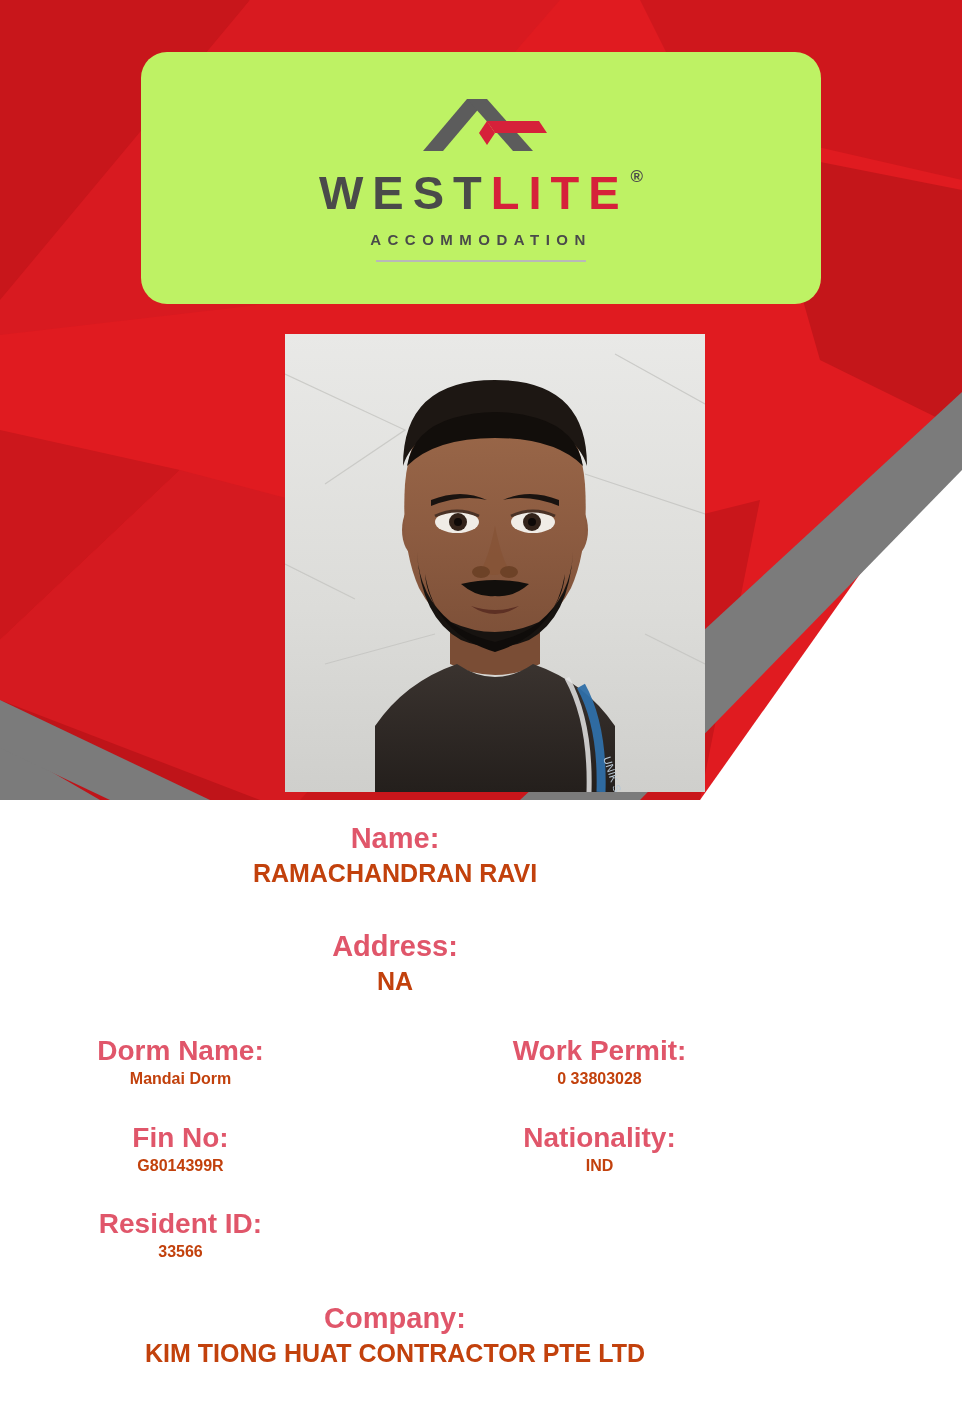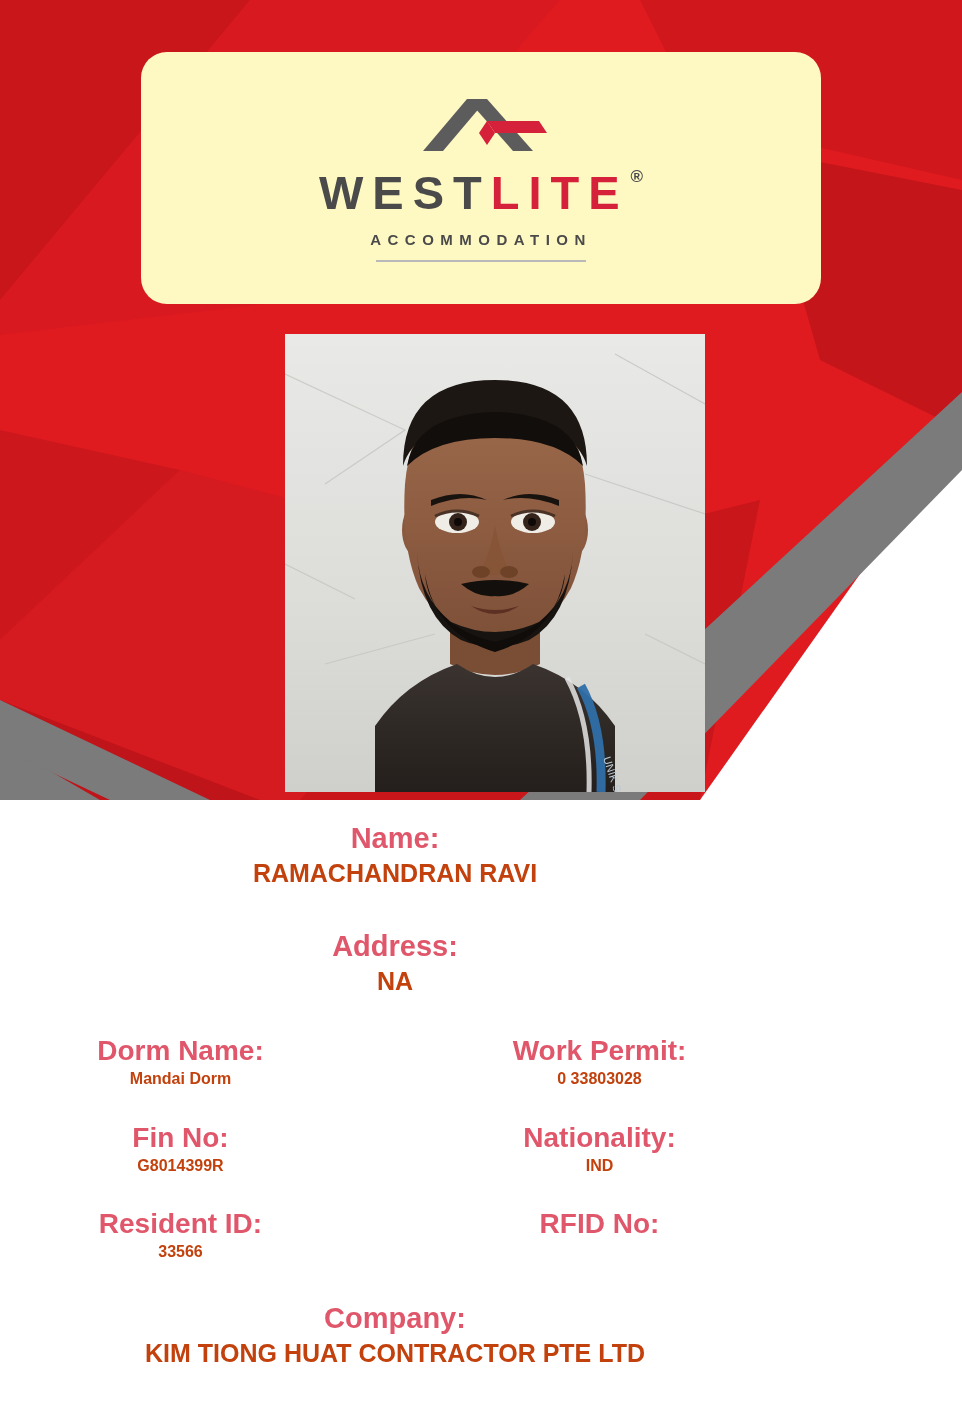--- a/index.html
+++ b/index.html
@@ -29,21 +29,21 @@
   }
   .header-art svg { display: block; }
 
   
   .logo-panel {
     position: absolute;
     top: 52px;
     left: 141px;
     width: 680px;
     height: 252px;
-    background: #fef9c3;
+    background: #bef264;
     border-radius: 26px;
     display: flex;
     flex-direction: column;
     align-items: center;
     justify-content: center;
   }
   .logo-mark {
     width: 132px;
     height: 62px;
     margin-bottom: 8px;
@@ -287,24 +287,20 @@
       </div>
       <div class="field col-right">
         <div class="lbl">Nationality:</div>
         <div class="val">IND</div>
       </div>
 
       <div class="field col-left">
         <div class="lbl">Resident ID:</div>
         <div class="val">33566</div>
       </div>
-      <div class="field col-right">
-        <div class="lbl">RFID No:</div>
-        <div class="val"></div>
-      </div>
     </div>
 
     <div class="field wide row-company">
       <div class="lbl">Company:</div>
       <div class="val">KIM TIONG HUAT CONTRACTOR PTE LTD</div>
     </div>
 
   </div>
 </div>
 

